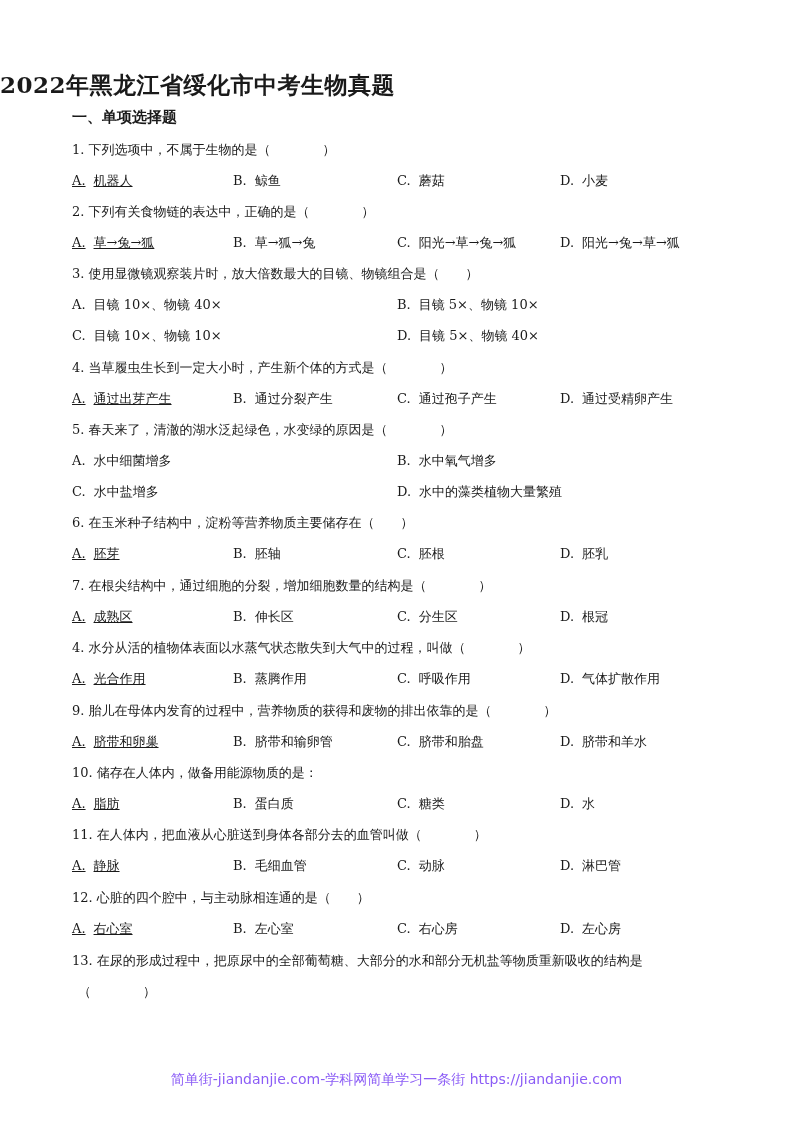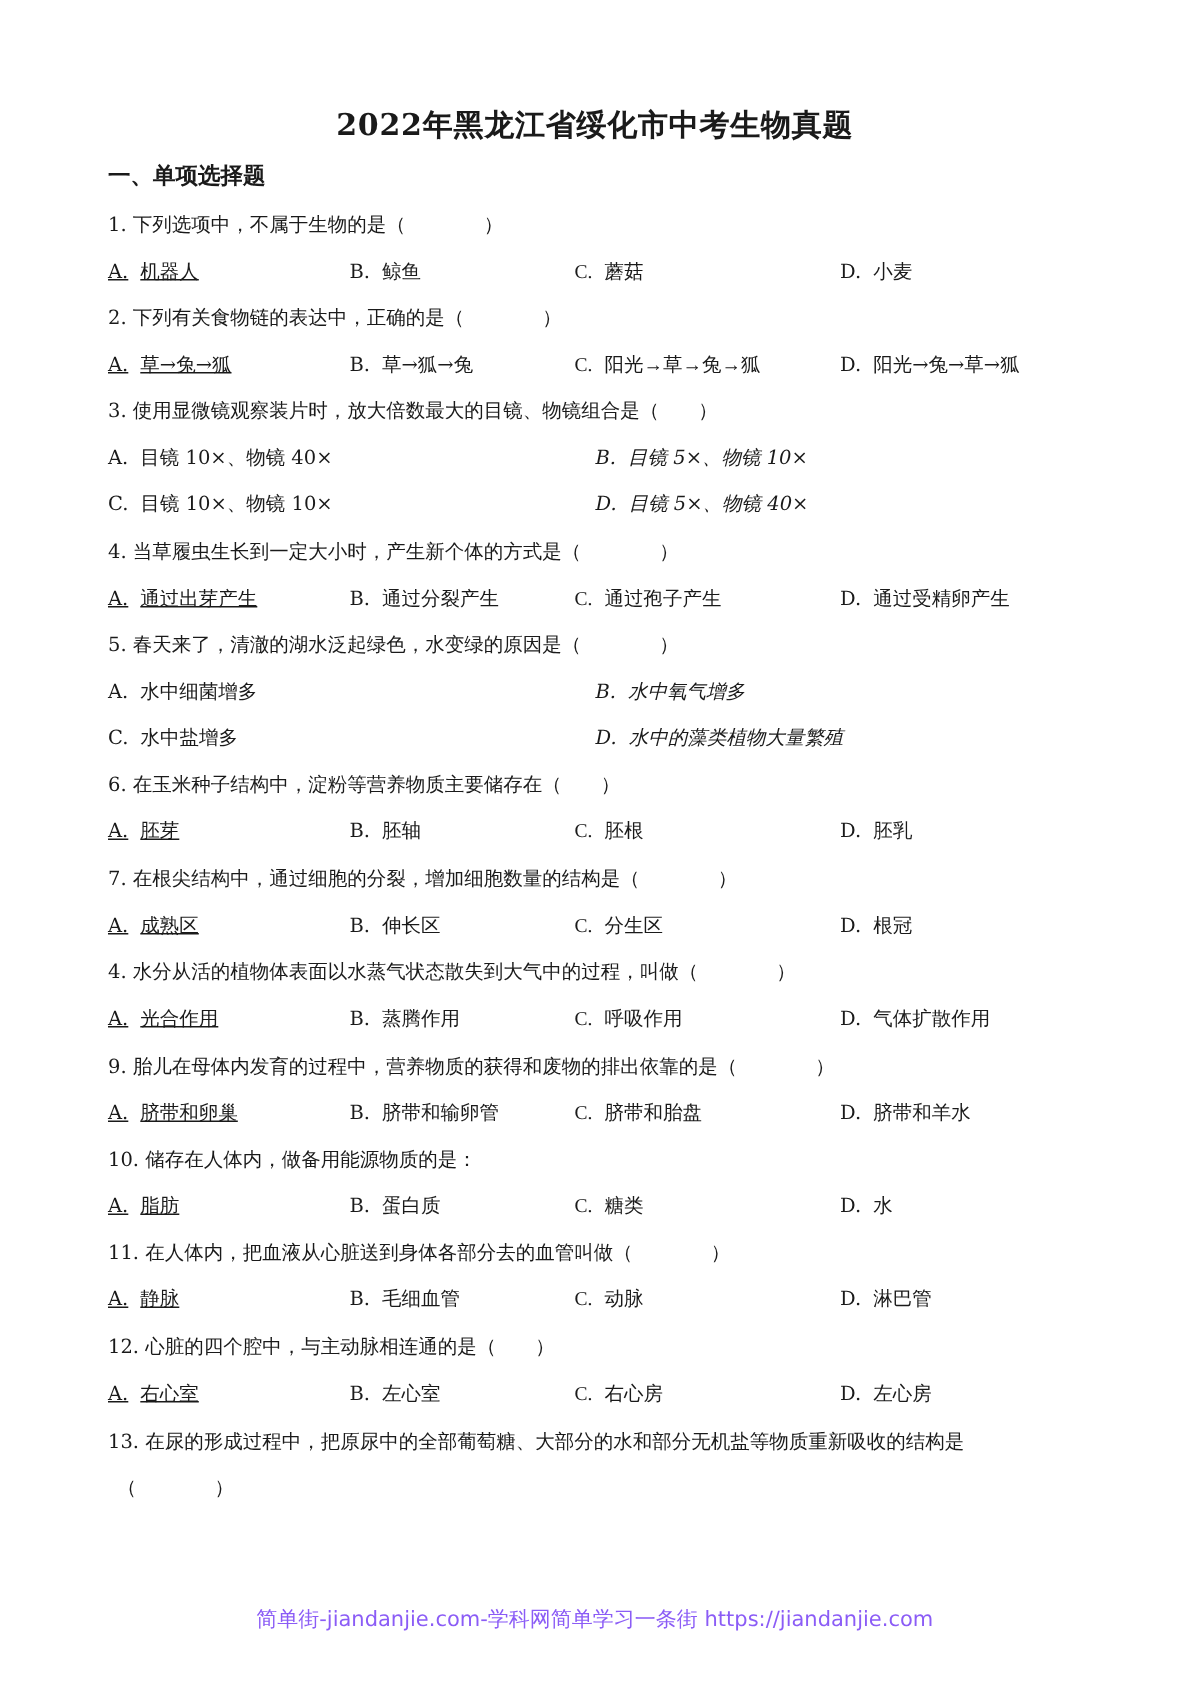--- a/index.html
+++ b/index.html
@@ -1,26 +1,26 @@
 <!DOCTYPE html>
 <html><head>
 <meta charset="utf-8">
 <style>
   html, body { margin: 0; padding: 0; background: #ffffff; }
   body { width: 793px; height: 1122px; position: relative; overflow: hidden;
          font-family: "DejaVu Serif", "Liberation Serif", serif; color: #1a1a1a; }
-  .title { position: absolute; top: 70px; left: 0; width: 793px; text-align: center;
-           font-size: 20px; font-weight: bold; letter-spacing: 0.5px; }
+  .title { position: absolute; top: 70px; left: 0; width: 793px; text-align: left;
+           font-size: 23px; font-weight: bold; letter-spacing: 0.5px; }
   .section { position: absolute; top: 108px; left: 72px; font-size: 15px; font-weight: bold; }
   .q { position: absolute; left: 72px; font-size: 13px; white-space: nowrap; text-align: right; }
   .opt-row { position: absolute; left: 0; width: 793px; height: 20px; font-size: 13px; }
   .opt { position: absolute; white-space: nowrap; }
   .opt .lbl { margin-right: 8px; }
-  .c0 { left: 72px; text-decoration: underline; } .c1 { left: 233px; } .c2 { left: 383px; font-family: Liberation Serif, serif; } .c3 { left: 560px; }
-  .w0 { left: 72px; } .w1 { left: 397px; font-style: italic; }
+  .c0 { left: 72px; text-decoration: underline; } .c1 { left: 233px; } .c2 { left: 397px; } .c3 { left: 560px; }
+  .w0 { left: 72px; } .w1 { left: 397px; }
   .cont { position: absolute; left: 78px; font-size: 13px; }
   .footer { position: absolute; top: 1071px; left: 0; width: 793px; text-align: center;
             font-family: "DejaVu Sans", "Liberation Sans", sans-serif; font-size: 14px; color: #8b5cf6; }
 </style>
 </head>
 <body>
 
 <div class="title">2022年黑龙江省绥化市中考生物真题</div>
 <div class="section">一、单项选择题</div>
 

